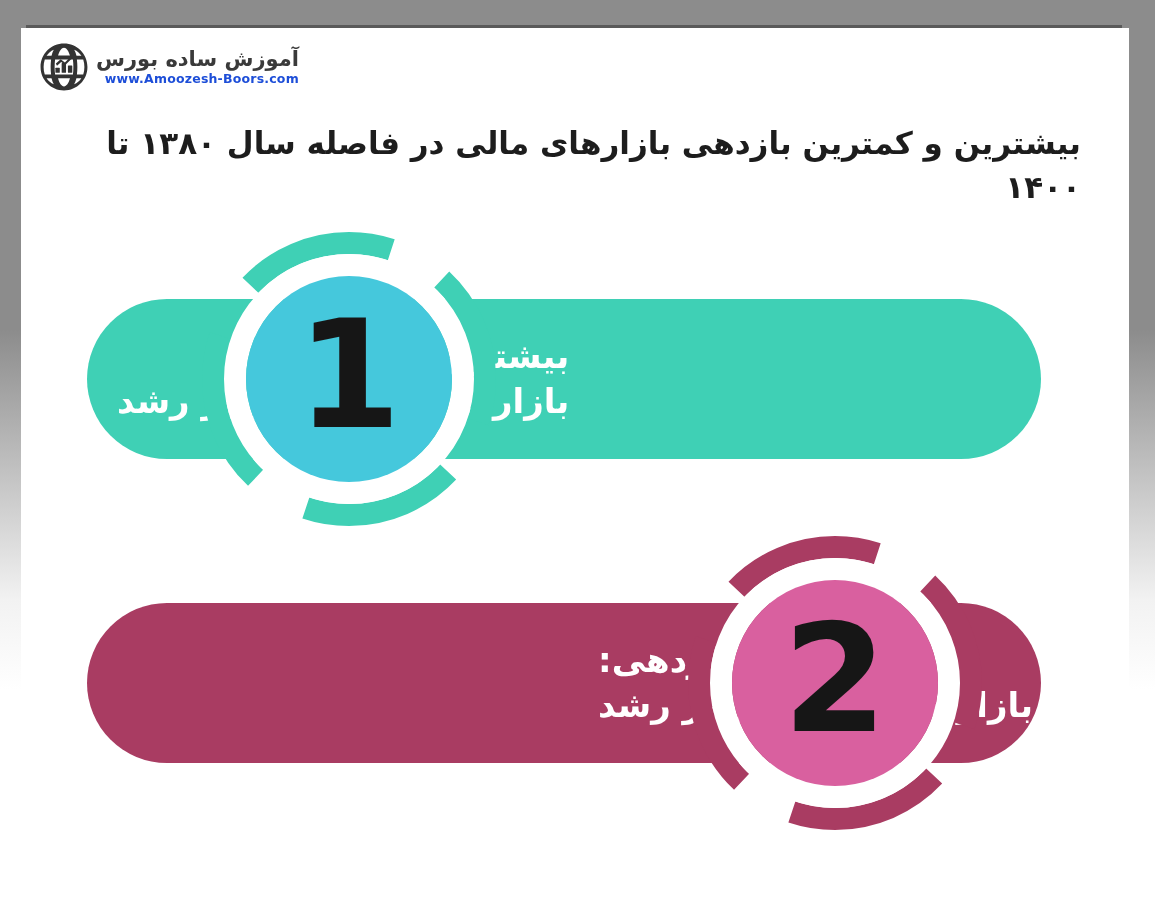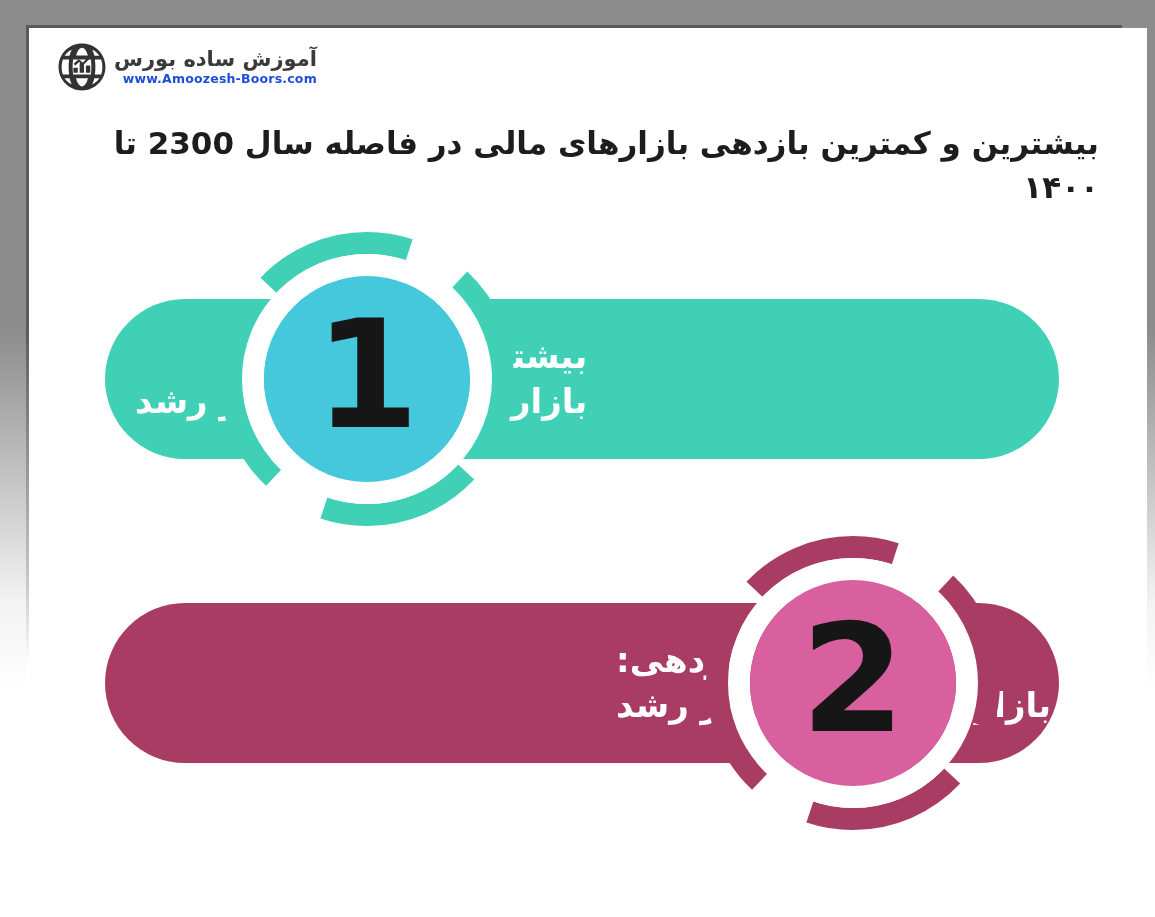--- a/index.html
+++ b/index.html
@@ -52,21 +52,21 @@
   .frame-line-right {
     position: absolute;
     left: 1119px; top: 25px;
     width: 3px; height: 640px;
     background: linear-gradient(to bottom, #5a5a5a 0px, #5a5a5a 300px, #c9c9c9 560px, #ffffff 640px);
   }
 
   
   .canvas {
     position: absolute;
-    left: 39px; top: 28px;
+    left: 21px; top: 28px;
     width: 1108px; height: 889px;
     background: #ffffff;
   }
 
   
   .logo {
     position: absolute;
     left: 18px; top: 14px;
     display: flex;
     align-items: center;
@@ -202,21 +202,21 @@
             <path d="M21.6 27.6l6.2-5.4 5.3 3.9 7.6-7.6 2 2-9 9-5.3-3.9-5.4 4.7z"></path>
           </g>
         </svg>
       </span>
       <span class="logo-textblock">
         <span class="logo-fa">آموزش ساده بورس</span>
         <span class="logo-url">www.Amoozesh-Boors.com</span>
       </span>
     </div>
 
-    <h1 class="headline">بیشترین و کمترین بازدهی بازارهای مالی در فاصله سال 2300 تا ۱۴۰۰</h1>
+    <h1 class="headline">بیشترین و کمترین بازدهی بازارهای مالی در فاصله سال ۱۳۸۰ تا ۱۴۰۰</h1>
 
     <div class="row row-one">
 
       <div class="bar bar-teal" style="background: rgb(63, 208, 181);"></div>
 
       <div class="bar-text text-left">
         <span>بیشترین بازدهی:</span>
         <span>بازار بورس؛ ۳۸۲ برابر رشد</span>
       </div>
 

